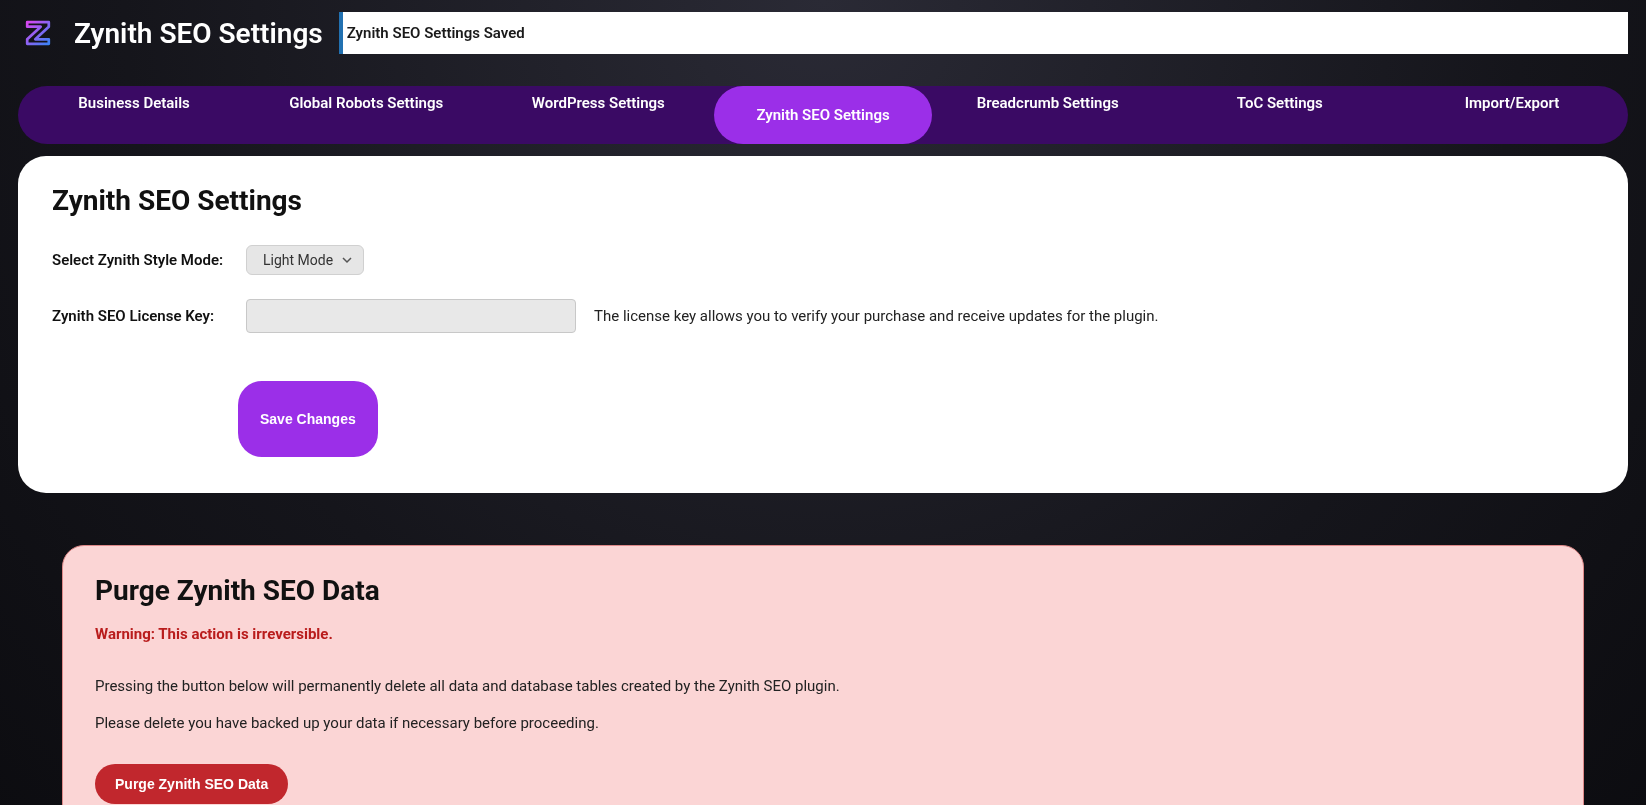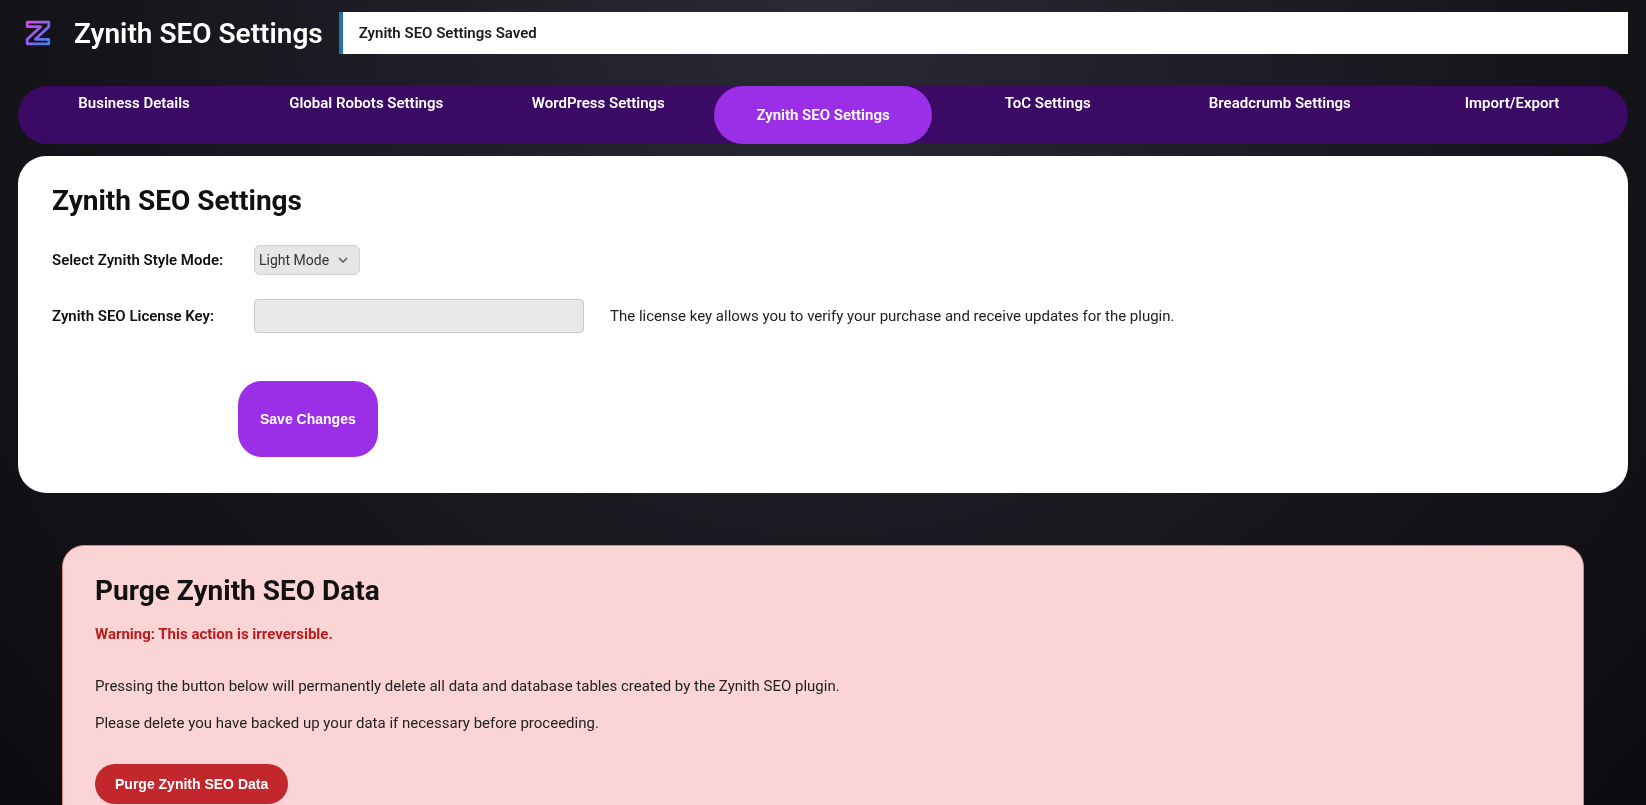--- a/index.html
+++ b/index.html
@@ -38,21 +38,21 @@
     .header-title {
       color: #ffffff;
       font-size: 28px;
       font-weight: 600;
       white-space: nowrap;
     }
     .notification-bar {
       flex: 1;
       background: #ffffff;
       border-left: 4px solid #2271b1;
-      padding: 12px 16px;
+      padding: 12px 4px;
       font-size: 15px;
       color: #1a1a1a;
       font-weight: 600;
     }
     .tabs-container {
       display: flex;
       background: #3a0a64;
       border-radius: 30px;
       margin: 20px 18px 0 18px;
       padding: 0;
@@ -83,36 +83,36 @@
     .card-title {
       font-size: 28px;
       font-weight: 700;
       color: #111;
       margin-bottom: 28px;
     }
     .form-row {
       display: flex;
       align-items: center;
       margin-bottom: 24px;
-      gap: 12px;
+      gap: 4px;
     }
     .form-label {
       width: 190px;
       font-size: 15px;
       font-weight: 600;
       color: #111;
       flex-shrink: 0;
     }
     .select-wrapper {
       display: inline-flex;
       align-items: center;
       background: #e6e6e6;
       border: 1px solid #d0d0d0;
       border-radius: 6px;
-      padding: 6px 10px 6px 4px;
+      padding: 6px 10px 6px 16px;
       font-size: 14px;
       color: #333;
       cursor: pointer;
       gap: 8px;
     }
     .chevron-icon {
       width: 12px;
       height: 12px;
     }
     .text-input {
@@ -197,22 +197,22 @@
     </div>
     <div class="header-title">Zynith SEO Settings</div>
     <div class="notification-bar">Zynith SEO Settings Saved</div>
   </div>
 
   <div class="tabs-container">
     <div class="tab">Business Details</div>
     <div class="tab">Global Robots Settings</div>
     <div class="tab">WordPress Settings</div>
     <div class="tab active">Zynith SEO Settings</div>
+    <div class="tab">Breadcrumb Settings</div>
     <div class="tab">ToC Settings</div>
-    <div class="tab">Breadcrumb Settings</div>
     <div class="tab">Import/Export</div>
   </div>
 
   <div class="settings-card">
     <h2 class="card-title">Zynith SEO Settings</h2>
 
     <div class="form-row">
       <label class="form-label">Select Zynith Style Mode:</label>
       <div class="select-wrapper">
         <span>Light Mode</span>

